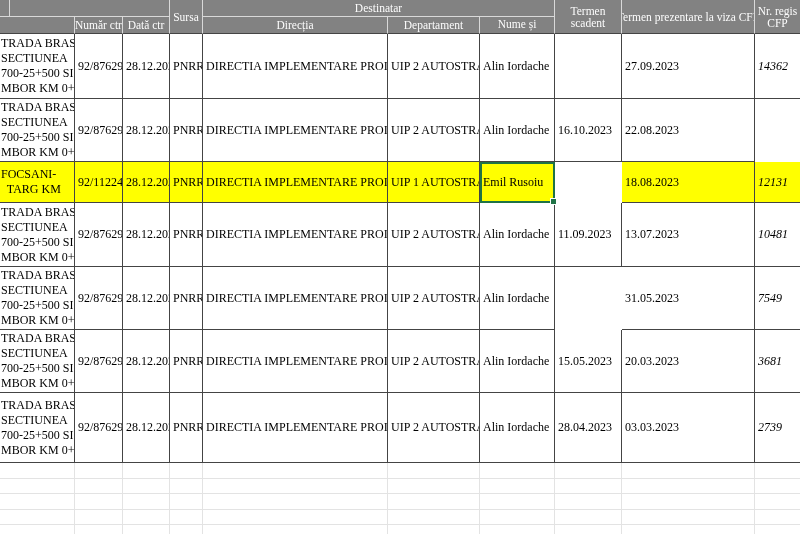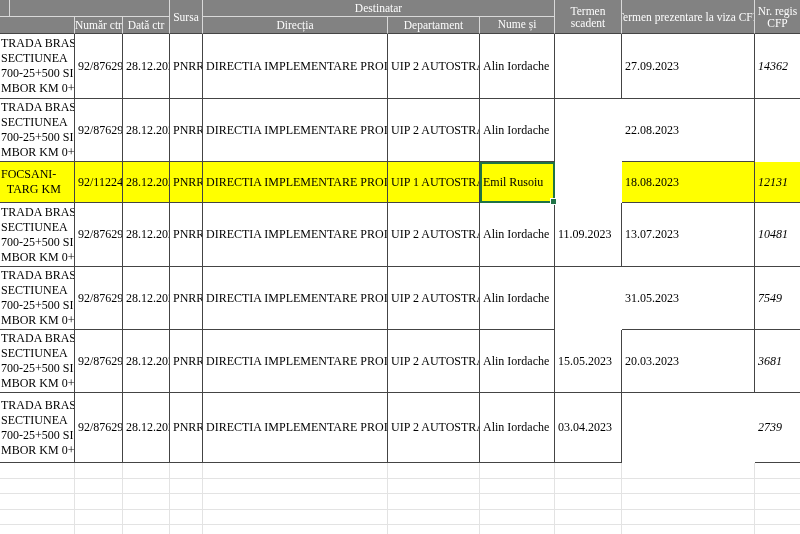--- a/index.html
+++ b/index.html
@@ -104,20 +104,21 @@
   <div class="c obiect" style="grid-area:4/1/5/3">TRADA BRASOV-
 SECTIUNEA
 700-25+500 SI
 MBOR KM 0+000-</div>
   <div class="c" style="grid-area:4/3/5/4">92/87629</div>
   <div class="c" style="grid-area:4/4/5/5">28.12.2020</div>
   <div class="c" style="grid-area:4/5/5/6">PNRR</div>
   <div class="c" style="grid-area:4/6/5/7">DIRECTIA IMPLEMENTARE PROIECTE</div>
   <div class="c" style="grid-area:4/7/5/8">UIP 2 AUTOSTRAZI</div>
   <div class="c" style="grid-area:4/8/5/9">Alin Iordache</div>
+  <div class="c" style="grid-area:4/9/5/10">16.10.2023</div>
   <div class="c" style="grid-area:4/10/5/11">22.08.2023</div>
 
   <div class="c obiect hl" style="grid-area:5/1/6/3">FOCSANI-
   TARG KM</div>
   <div class="c hl" style="grid-area:5/3/6/4">92/112247</div>
   <div class="c hl" style="grid-area:5/4/6/5">28.12.2022</div>
   <div class="c hl" style="grid-area:5/5/6/6">PNRR</div>
   <div class="c hl" style="grid-area:5/6/6/7">DIRECTIA IMPLEMENTARE PROIECTE</div>
   <div class="c hl" style="grid-area:5/7/6/8">UIP 1 AUTOSTRAZI</div>
   <div class="c hl sel" style="grid-area:5/8/6/9">
@@ -171,21 +172,22 @@
   <div class="c obiect" style="grid-area:9/1/10/3">TRADA BRASOV-
 SECTIUNEA
 700-25+500 SI
 MBOR KM 0+000-</div>
   <div class="c" style="grid-area:9/3/10/4">92/87629</div>
   <div class="c" style="grid-area:9/4/10/5">28.12.2020</div>
   <div class="c" style="grid-area:9/5/10/6">PNRR</div>
   <div class="c" style="grid-area:9/6/10/7">DIRECTIA IMPLEMENTARE PROIECTE</div>
   <div class="c" style="grid-area:9/7/10/8">UIP 2 AUTOSTRAZI</div>
   <div class="c" style="grid-area:9/8/10/9">Alin Iordache</div>
-  <div class="c" style="grid-area:9/9/10/10">03.04.2023</div>
+  <div class="c" style="grid-area:9/9/10/10">28.04.2023</div>
+  <div class="c" style="grid-area:9/10/10/11">03.03.2023</div>
   <div class="c no-r" style="grid-area:9/11/10/12">2739</div>
 
   <div class="er" style="grid-row:10"></div>
   <div class="er" style="grid-row:11"></div>
   <div class="er" style="grid-row:12"></div>
   <div class="er" style="grid-row:13"></div>
   <div class="er no-b" style="grid-row:14"></div>
 
 </div>
 

